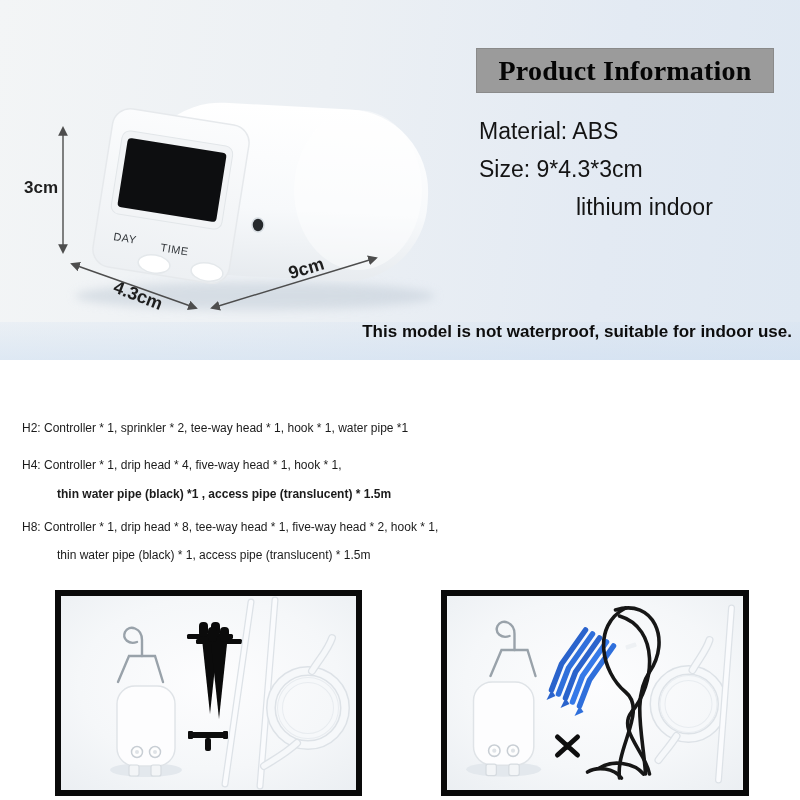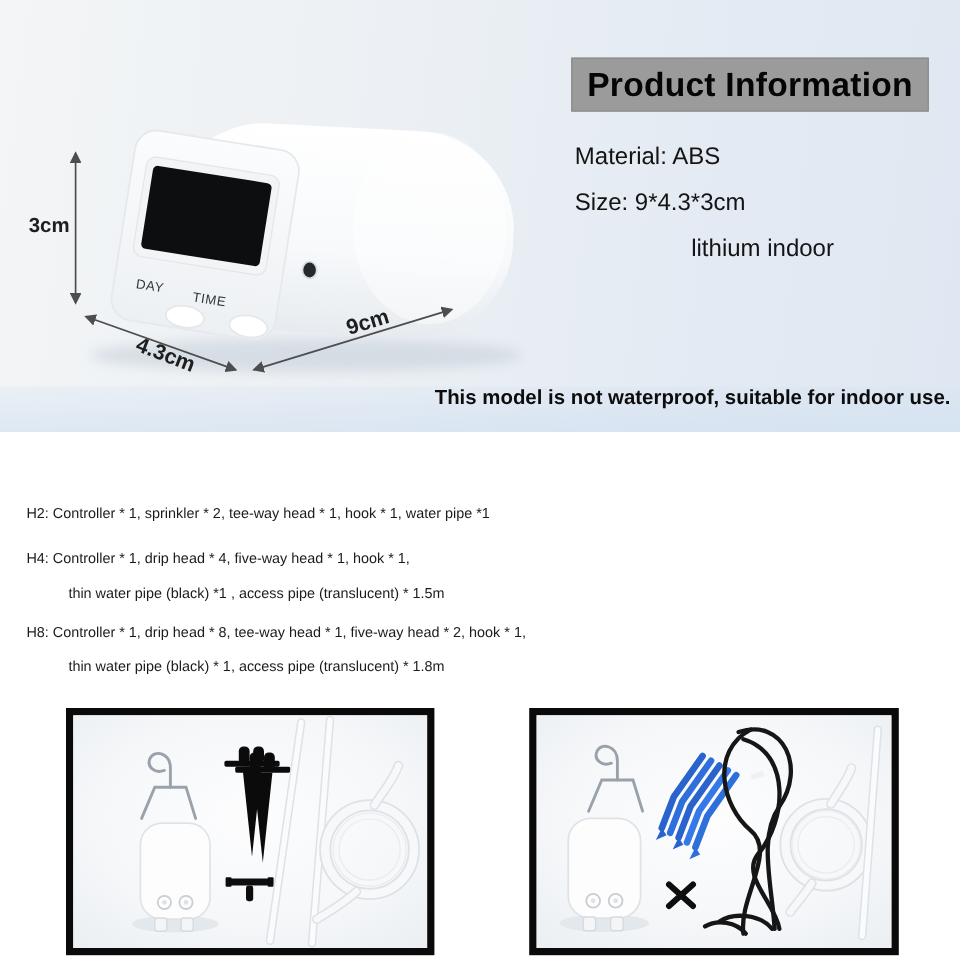--- a/index.html
+++ b/index.html
@@ -11,45 +11,45 @@
   .scene {
     position:absolute; left:0; top:0; width:800px; height:360px;
     background:linear-gradient(97deg,#f3f5f6 0%,#ecf0f4 40%,#e3eaf3 75%,#dfe8f2 100%);
   }
   .device-svg { position:absolute; left:20px; top:88px; width:430px; height:245px; }
 
   .pi-heading {
     position:absolute; left:476px; top:48px; width:298px; height:45px;
     background:#9b9b9b; border:1px solid #8a8a8a;
     display:flex; align-items:center; justify-content:center;
-    font-size:28px; font-weight:700; color:#050505; letter-spacing:0.2px;
+    font-size:28px; font-weight:700; color:#050505; letter-spacing:0.2px;font-family:Liberation Serif, serif;
   }
   .pi-specs {
     position:absolute; left:479px; top:112px; width:315px;
-    font-size:20px; line-height:38px; font-weight:400; color:#141414;
+    font-size:23px; line-height:38px; font-weight:400; color:#141414;
   }
   .pi-specs .indent { padding-left:97px; }
 
   .notice-band {
     position:absolute; left:0; top:322px; width:800px; height:38px;
     background:linear-gradient(180deg, rgba(211,225,241,0.25), rgba(205,222,241,0.55));
     display:flex; align-items:flex-start; justify-content:flex-end;
     padding-right:8px;
     font-size:17px; font-weight:700; color:#0d0d0d;
   }
 
   
   .pkg-heading {
     position:absolute; left:14px; top:366px;
     font-size:24px; font-weight:700; color:#0d0d0d; letter-spacing:0.2px;
   }
   .pkg-line { position:absolute; font-size:12px; line-height:22px; color:#1b1b1b; white-space:nowrap; }
   .l-h2  { left:22px; top:417px; }
   .l-h4a { left:22px; top:454px; }
-  .l-h4b { left:57px; top:483px; }
+  .l-h4b { left:57px; top:483px;font-weight:bold; }
   .l-h8a { left:22px; top:516px; }
   .l-h8b { left:57px; top:544px; }
 
   
   .photo {
     position:absolute; top:590px; width:307px; height:206px;
     border:6px solid #0a0a0a; background:#f7f9fb; overflow:hidden;
   }
   .photo-left  { left:55px;  }
   .photo-right { left:441px; width:308px; }
@@ -123,21 +123,21 @@
     <div class="notice-band">
       <span>This model is not waterproof, suitable for indoor use.</span>
     </div>
   </section>
 
 
   <div class="pkg-line l-h2">H2: Controller * 1, sprinkler * 2, tee-way head * 1, hook * 1, water pipe *1</div>
   <div class="pkg-line l-h4a">H4: Controller * 1, drip head * 4, five-way head * 1, hook * 1,</div>
   <div class="pkg-line l-h4b">thin water pipe (black) *1 , access pipe (translucent) * 1.5m</div>
   <div class="pkg-line l-h8a">H8: Controller * 1, drip head * 8, tee-way head * 1, five-way head * 2, hook * 1,</div>
-  <div class="pkg-line l-h8b">thin water pipe (black) * 1, access pipe (translucent) * 1.8m</div>
+  <div class="pkg-line l-h8b">thin water pipe (black) * 1, access pipe (translucent) * 1.5m</div>
 
   <figure class="photo photo-left">
     <svg viewBox="0 0 295 194" aria-hidden="true">
       <defs>
         <radialGradient id="pgL" cx="0.5" cy="0.45" r="0.8">
           <stop offset="0" stop-color="#fdfdfe"></stop>
           <stop offset="0.55" stop-color="#f5f7f9"></stop>
           <stop offset="1" stop-color="#e9edf1"></stop>
         </radialGradient>
       </defs>

